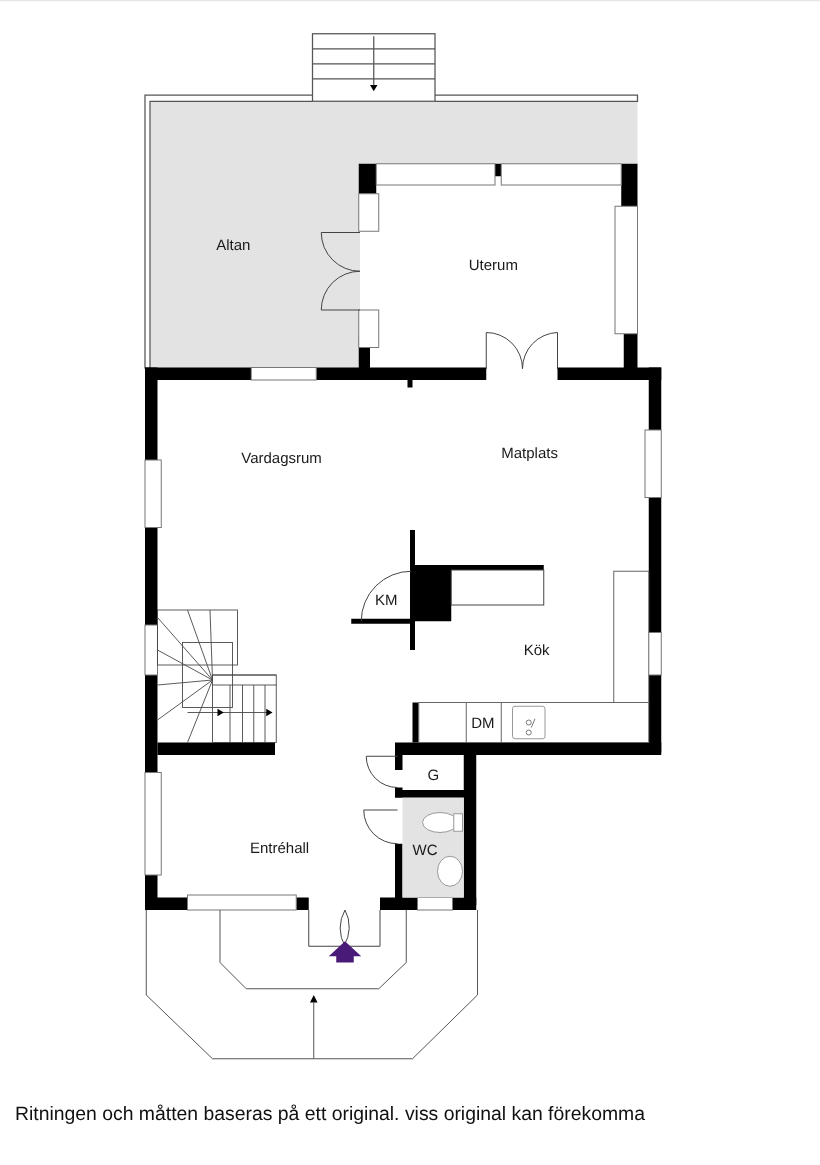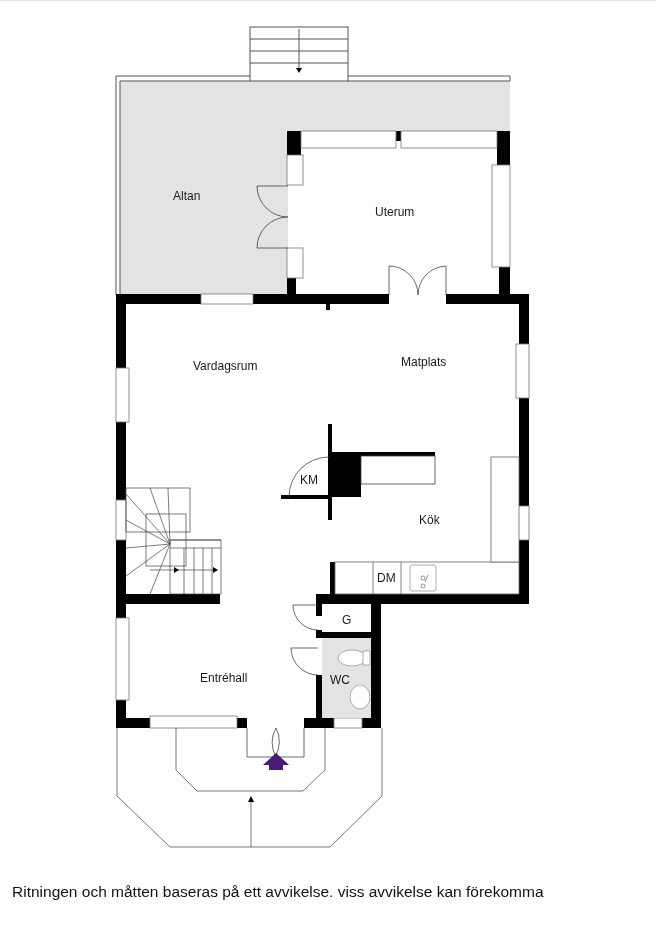--- a/index.html
+++ b/index.html
@@ -163,13 +163,13 @@
   <text class="lbl" x="193" y="370">Vardagsrum</text>
   <text class="lbl" x="401" y="366">Matplats</text>
   <text class="lbl" x="300" y="484">KM</text>
   <text class="lbl" x="419" y="524">Kök</text>
   <text class="lbl" x="377" y="582">DM</text>
   <text class="lbl" x="342" y="624">G</text>
   <text class="lbl" x="330" y="684">WC</text>
   <text class="lbl" x="200" y="682">Entréhall</text>
 </svg>
 
-<div class="caption">Ritningen och måtten baseras på ett avvikelse. viss avvikelse kan förekomma</div>
+<div class="caption">Ritningen och måtten baseras på ett original. viss original kan förekomma</div>
 
 </body></html>

